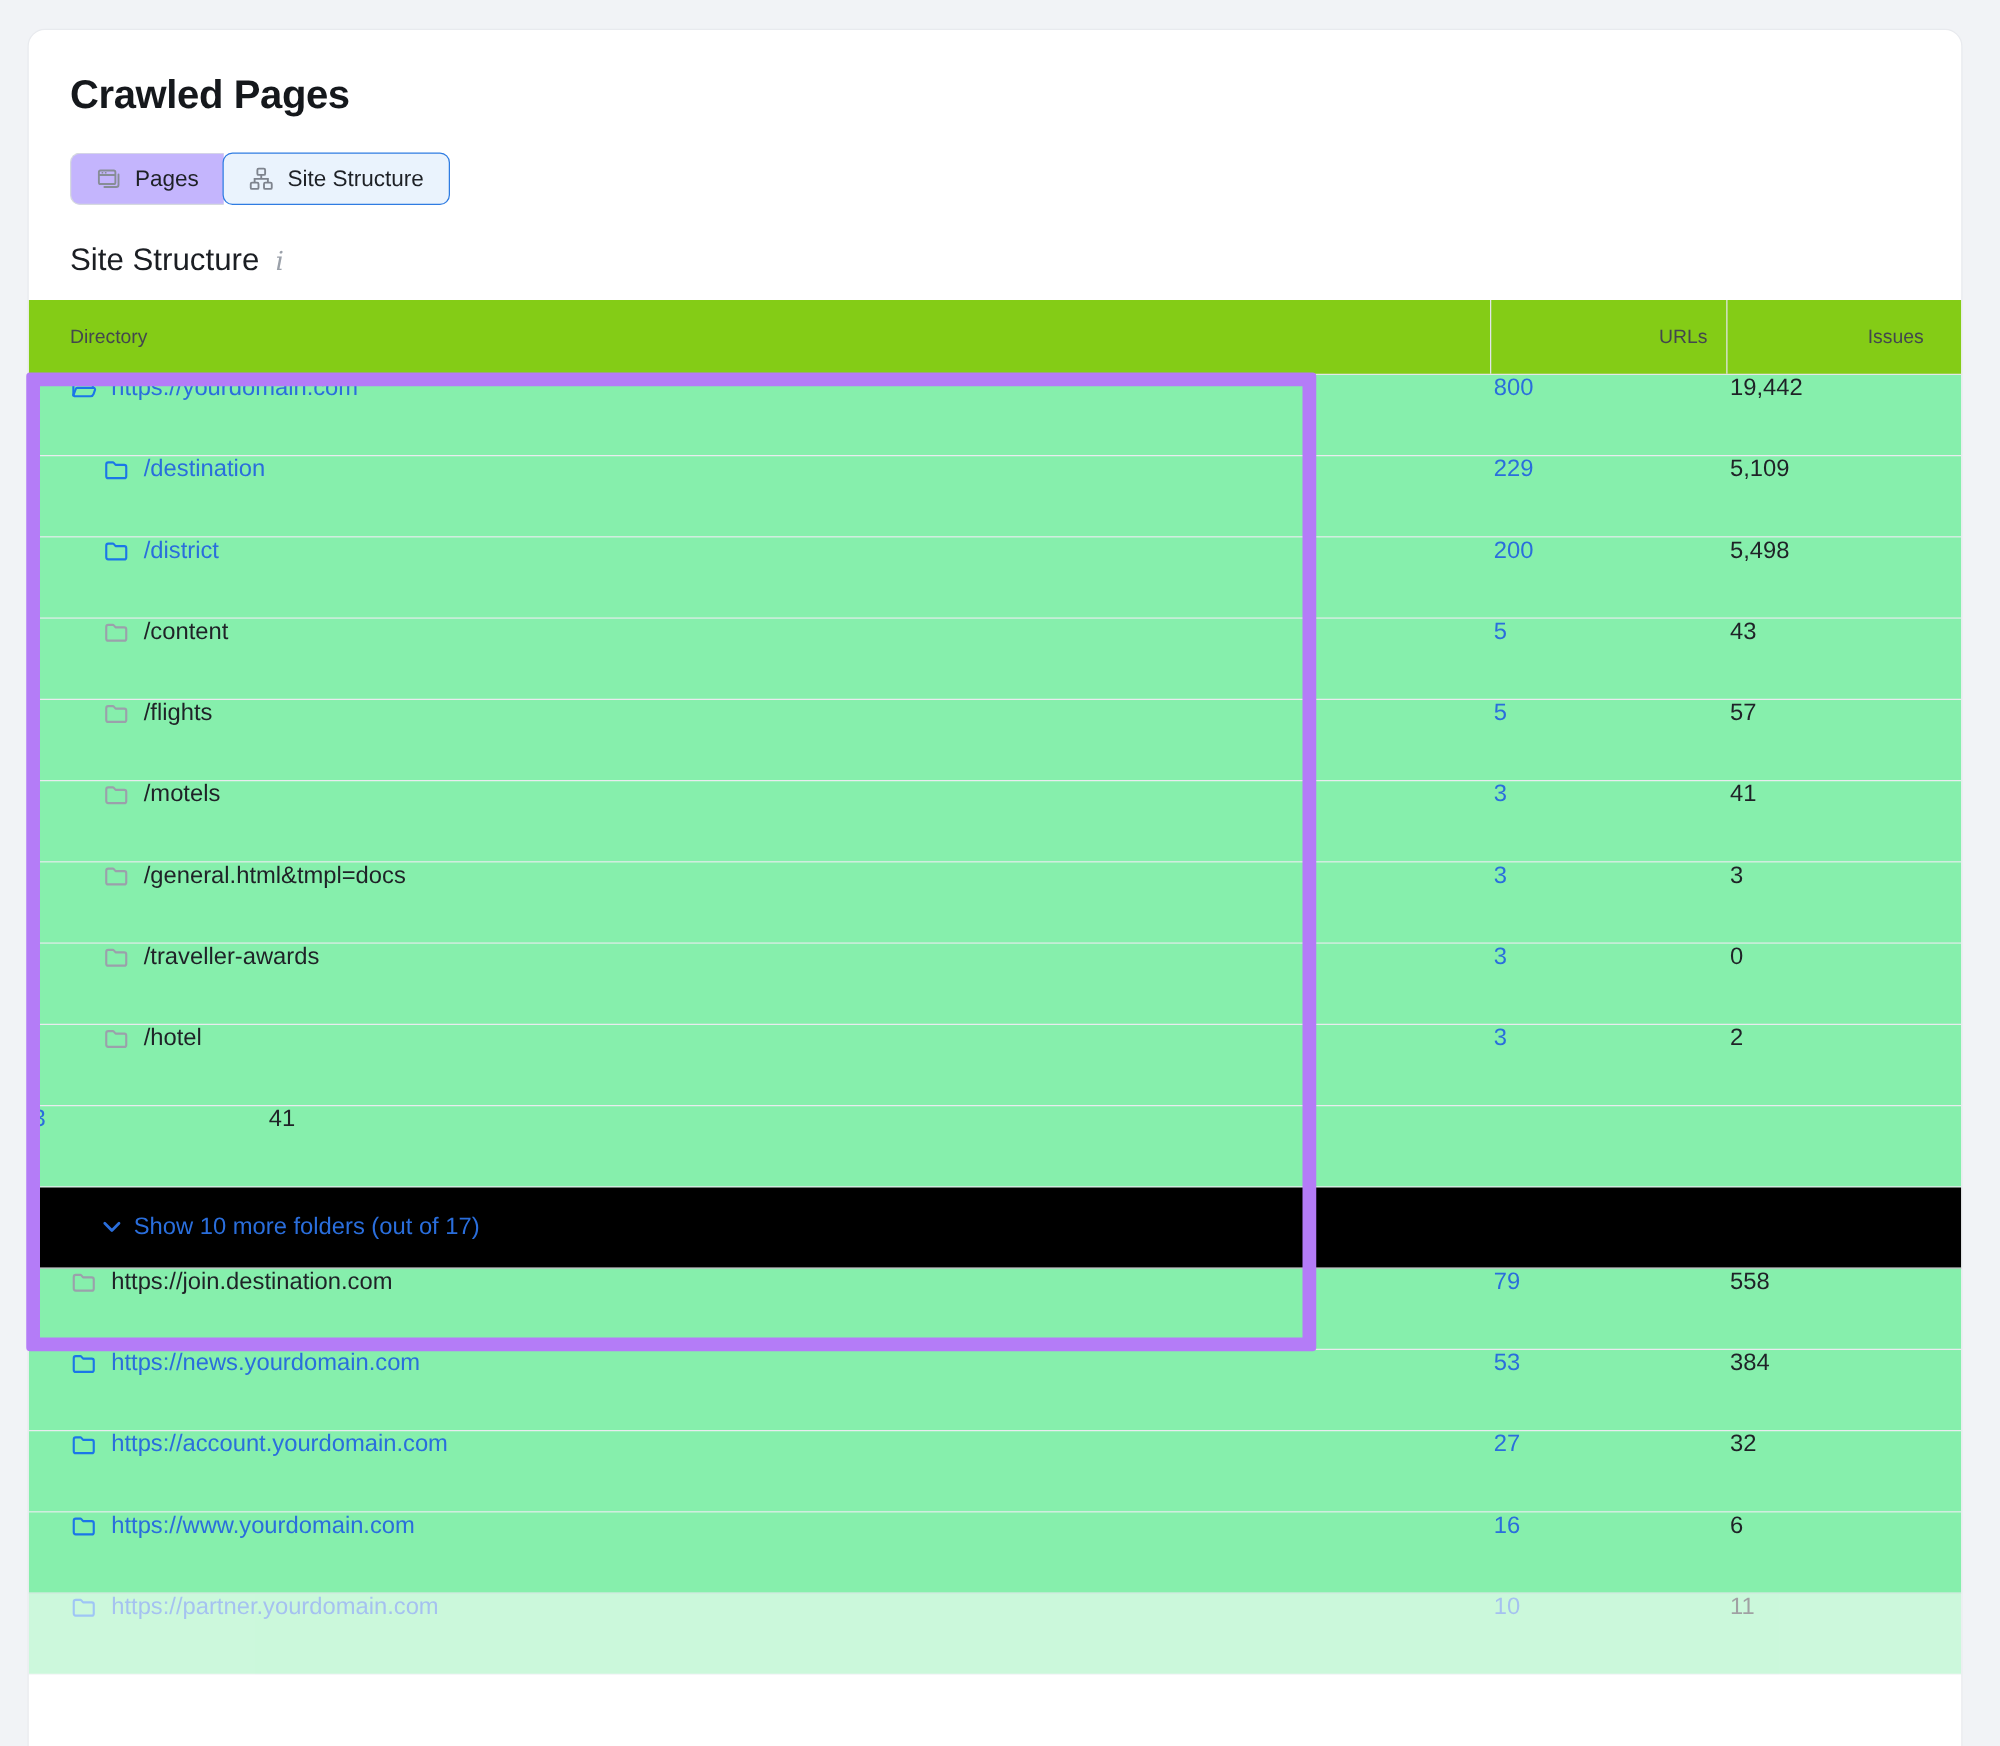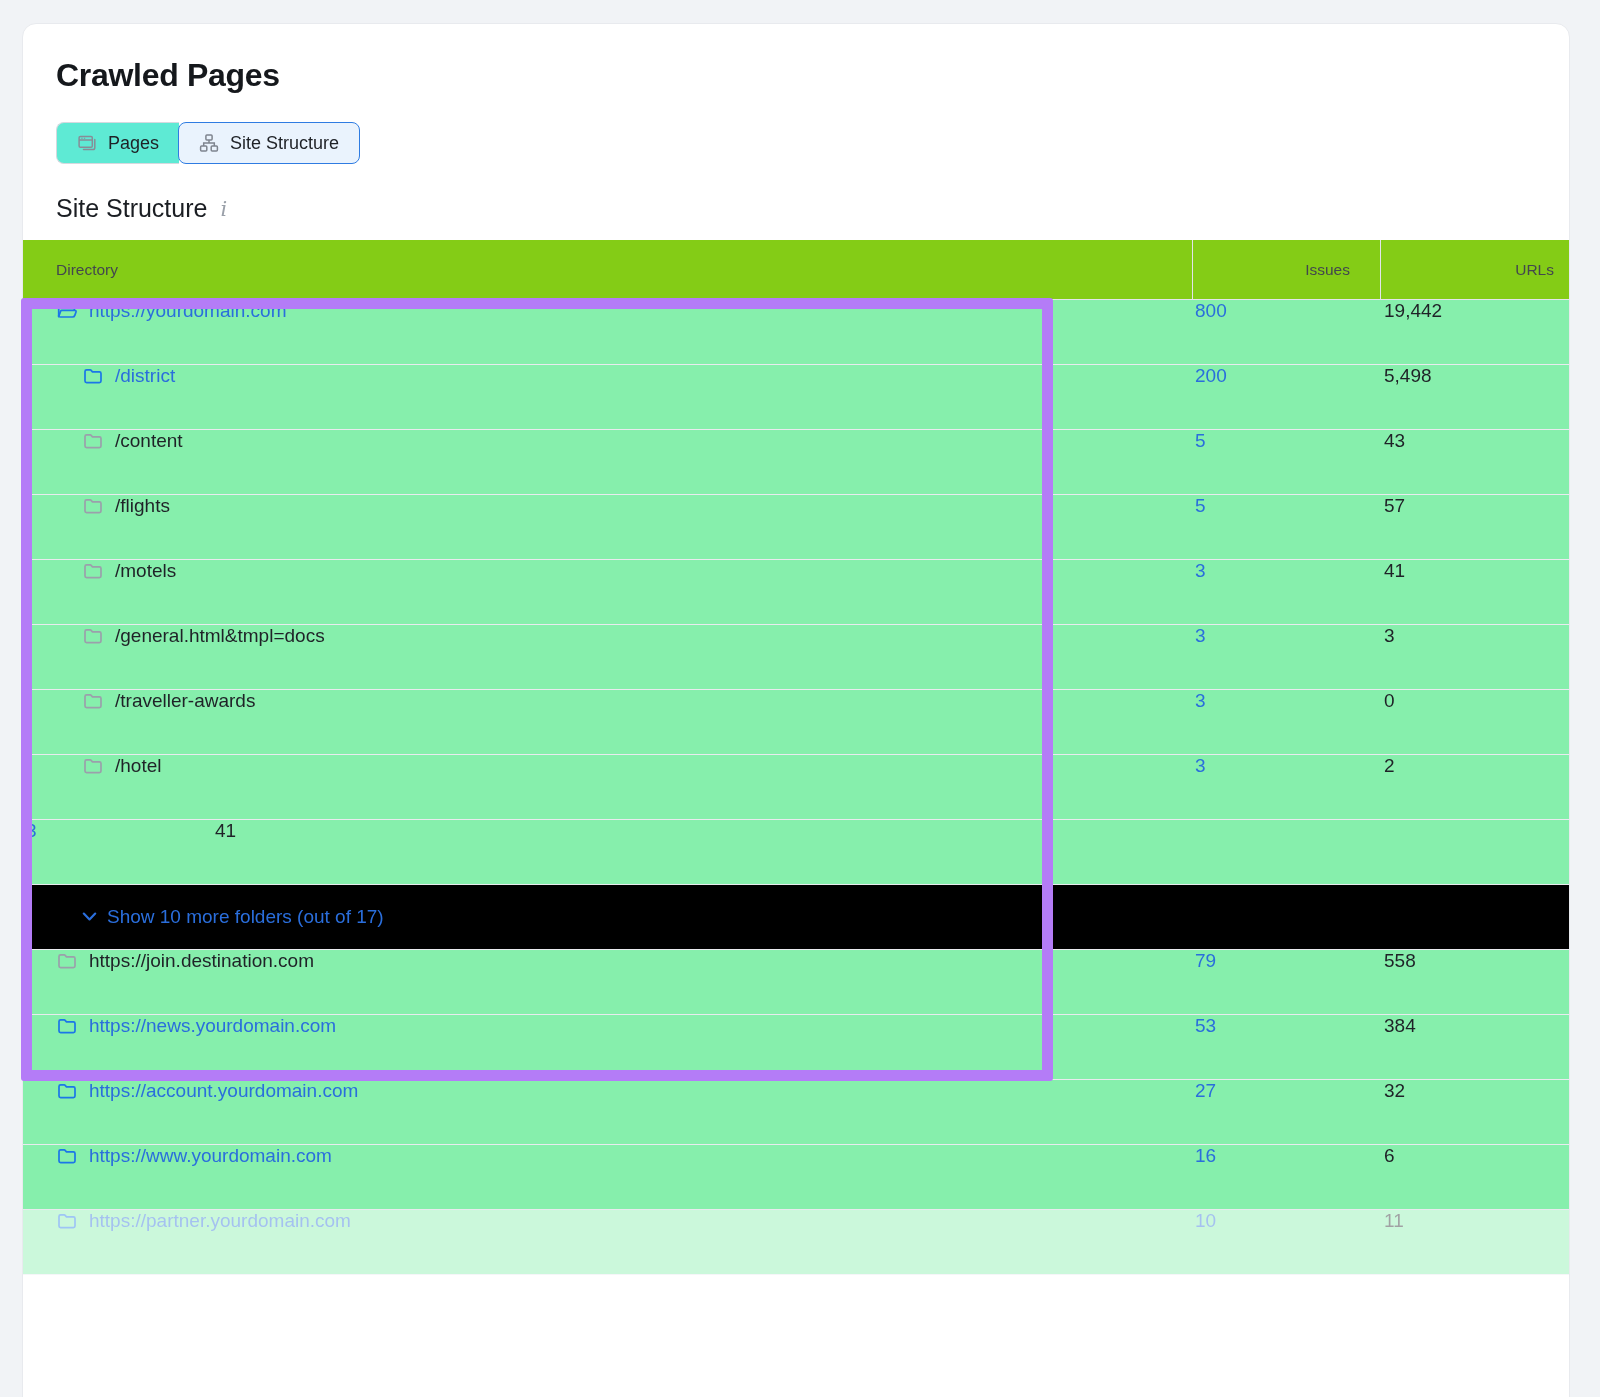--- a/index.html
+++ b/index.html
@@ -25,21 +25,21 @@
   }
   .card-top{padding:31px 33px 0 33px;}
   .page-title{
     margin:0;font-size:32px;line-height:40px;font-weight:700;
     color:#15181c;letter-spacing:-0.3px;
   }
   
   .tabs{display:inline-flex;margin-top:27px;align-items:stretch;}
   .tab{
     display:flex;align-items:center;gap:11px;height:42px;padding:0 20px;
-    font-size:18px;color:#1e2126;background:#5eead4;cursor:pointer;white-space:nowrap;
+    font-size:18px;color:#1e2126;background:#c4b5fd;cursor:pointer;white-space:nowrap;
   }
   .tab-unselected{
     border:1px solid #d5d9df;border-right:none;border-radius:8px 0 0 8px;
   }
   .tab-selected{
     background:var(--selected-tab-bg);
     border:1.5px solid var(--selected-tab-border);
     border-radius:8px;margin-left:-1px;
   }
   .tab .t-icon{display:flex;align-items:center;}
@@ -129,39 +129,55 @@
 
     <div class="section-heading">
       <span>Site Structure</span>
       <span class="info-i"></span>
     </div>
   </div>
 
   <div class="table">
     <div class="thead">
       <div class="th th-dir">Directory</div>
+      <div class="th th-urls">URLs</div>
       <div class="th th-issues">Issues</div>
-      <div class="th th-urls">URLs</div>
     </div>
     <div>
         <div class="row">
     <div class="cell-dir depth-0">
       <span class="icon icon-blue">
               <svg width="22" height="22" viewBox="0 0 22 22" fill="none" stroke="currentColor" stroke-width="1.7" stroke-linejoin="round">
                 <path d="M2.7 16.4V6.1c0-.9.73-1.62 1.62-1.62h3.55c.2 0 .4.09.53.24l1.56 1.73h6.67c.9 0 1.63.73 1.63 1.63v1.1" stroke-linecap="round"></path>
                 <path d="M2.7 16.4l1.93-5.3c.18-.5.64-.82 1.16-.82h13.05c.85 0 1.44.83 1.16 1.63l-1.2 3.46c-.34.98-1.26 1.64-2.3 1.64H4.33c-.9 0-1.63-.73-1.63-1.61z"></path>
               </svg>
             </span>
       <a class="dir-label is-link">https://yourdomain.com</a>
     </div>
     <div class="cell-urls">
       <a class="urls-link">800</a>
     </div>
     <div class="cell-issues">
       <span>19,442</span>
+    </div>
+  </div>
+        <div class="row">
+    <div class="cell-dir depth-1">
+      <span class="icon icon-blue">
+              <svg width="22" height="22" viewBox="0 0 22 22" fill="none" stroke="currentColor" stroke-width="1.7" stroke-linejoin="round">
+                <path d="M3 15.9V6.5c0-.9.73-1.63 1.63-1.63h3.72c.2 0 .4.08.53.23l1.6 1.77h6.9c.9 0 1.62.73 1.62 1.63v7.4c0 .9-.73 1.63-1.63 1.63H4.63c-.9 0-1.63-.73-1.63-1.63z"></path>
+              </svg>
+            </span>
+      <a class="dir-label is-link">/destination</a>
+    </div>
+    <div class="cell-urls">
+      <a class="urls-link">229</a>
+    </div>
+    <div class="cell-issues">
+      <span>5,109</span>
     </div>
   </div>
         <div class="row">
     <div class="cell-dir depth-1">
       <span class="icon icon-blue">
               <svg width="22" height="22" viewBox="0 0 22 22" fill="none" stroke="currentColor" stroke-width="1.7" stroke-linejoin="round">
                 <path d="M3 15.9V6.5c0-.9.73-1.63 1.63-1.63h3.72c.2 0 .4.08.53.23l1.6 1.77h6.9c.9 0 1.62.73 1.62 1.63v7.4c0 .9-.73 1.63-1.63 1.63H4.63c-.9 0-1.63-.73-1.63-1.63z"></path>
               </svg>
             </span>
       <a class="dir-label is-link">/district</a>

